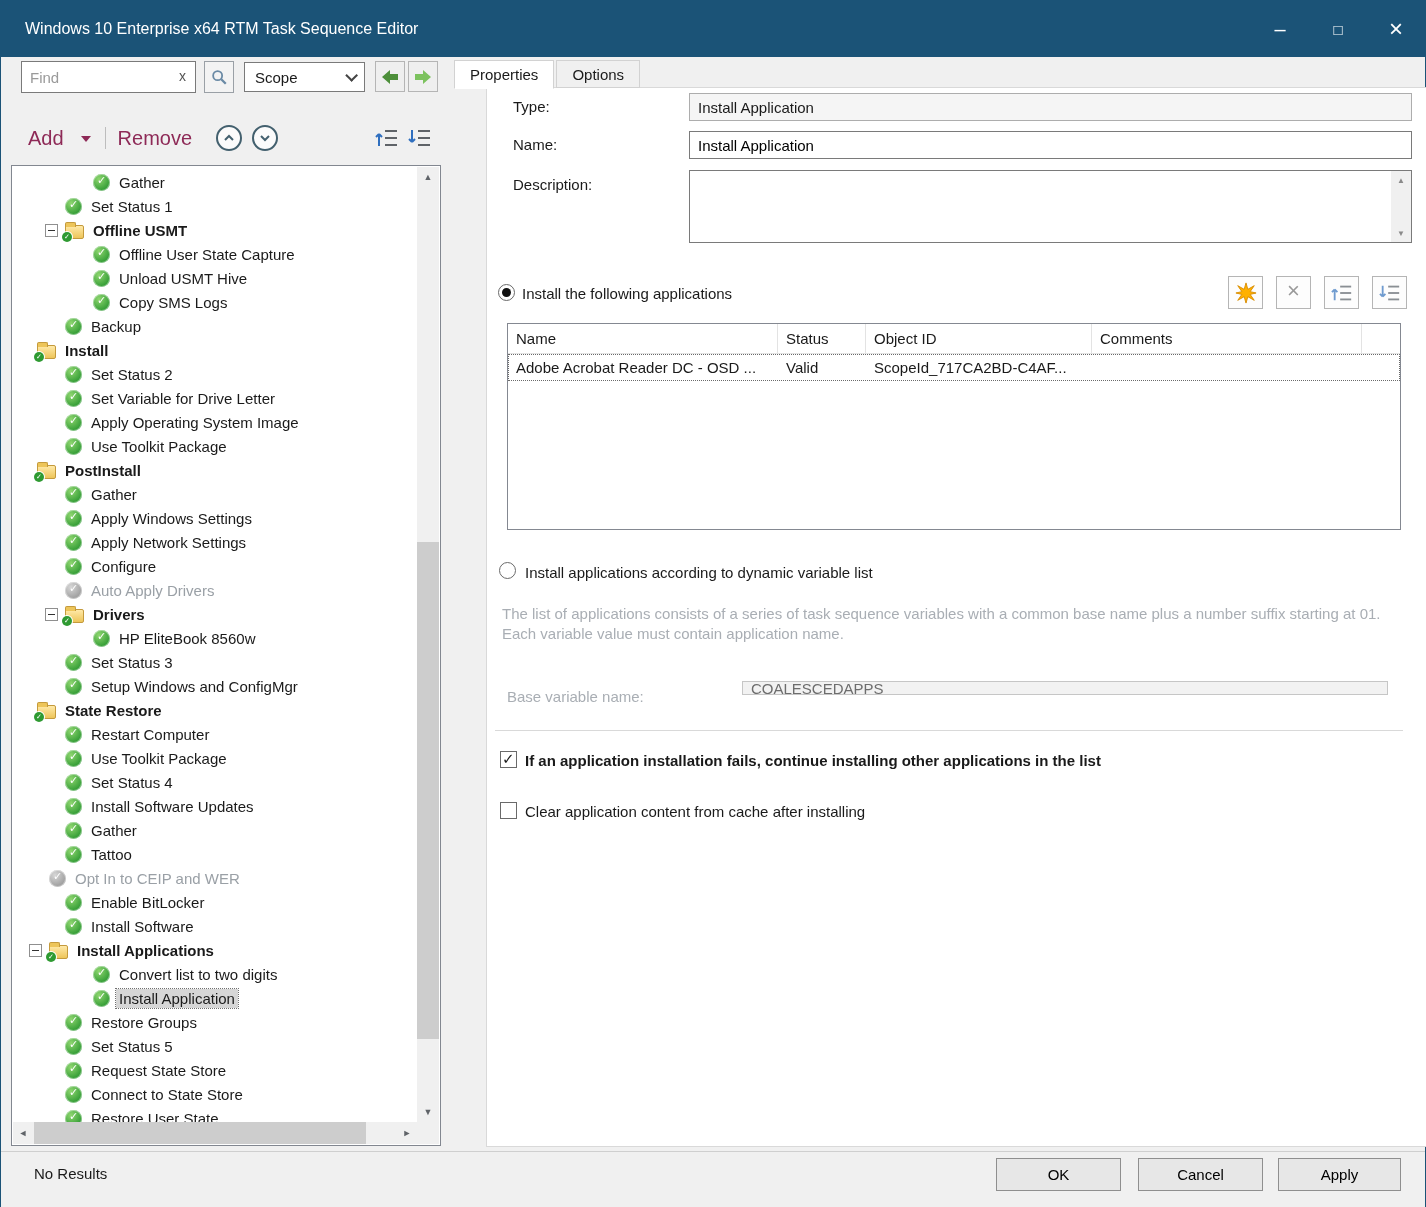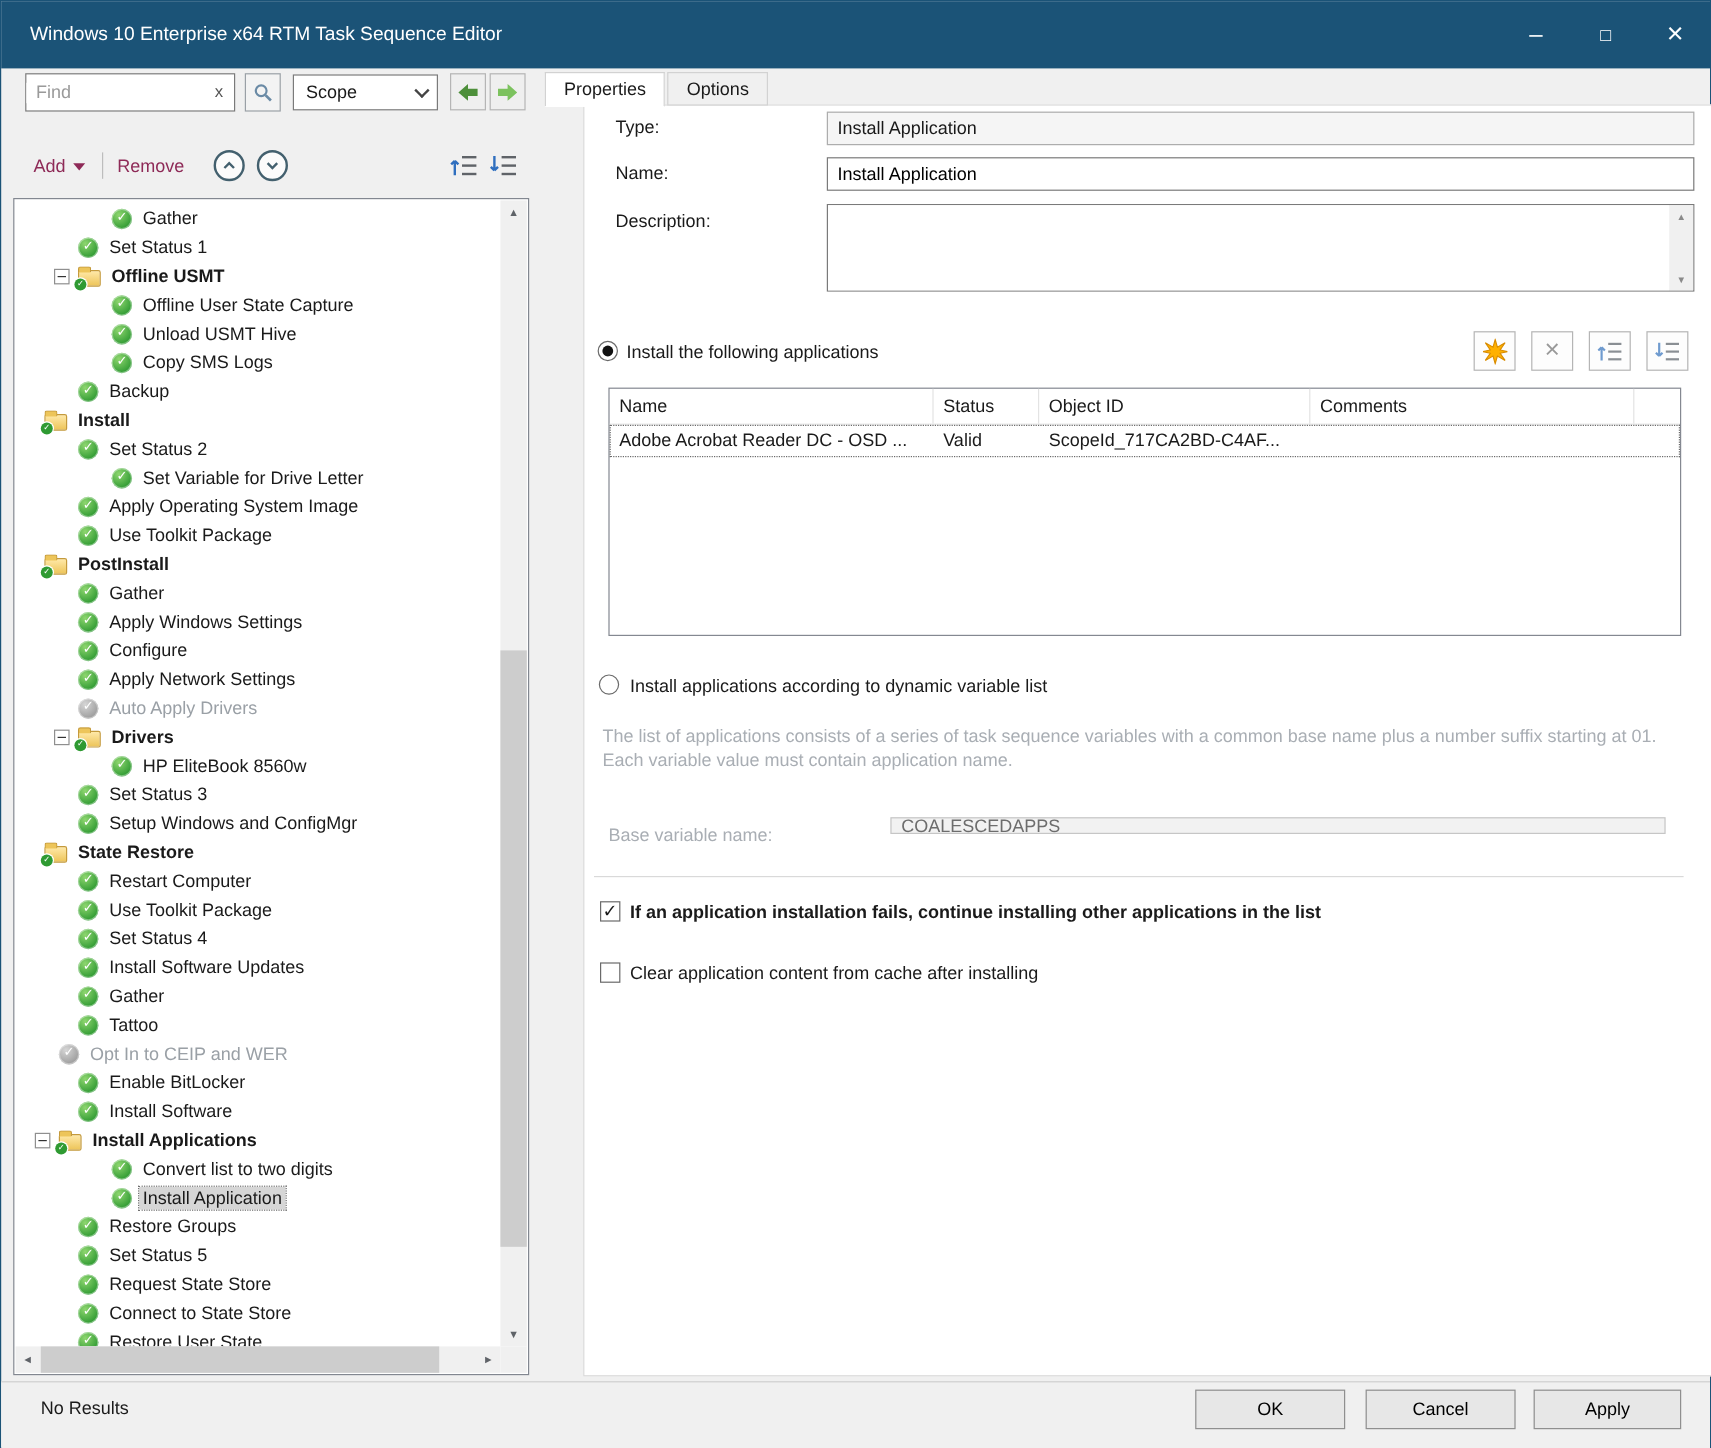--- a/index.html
+++ b/index.html
@@ -31,22 +31,22 @@
   .scope-select { position:absolute; left:243px; top:61px; width:121px; height:30px; background:#fff;
                   border:1px solid #7a7a7a; display:flex; align-items:center; padding:0 10px; }
   .scope-select .chev { margin-left:auto; width:9px; height:9px; border-right:2px solid #444;
                         border-bottom:2px solid #444; transform:rotate(45deg) translateY(-3px); }
 
   .nav-btn { position:absolute; top:60px; width:30px; height:31px; background:#efefef;
              border:1px solid #b5b5b5; display:flex; align-items:center; justify-content:center; }
   .nav-btn.back { left:374px; } .nav-btn.fwd { left:407px; }
 
   .add-row { position:absolute; left:0; top:120px; width:440px; height:34px; display:flex; align-items:center; }
-  .text-btn { display:flex; align-items:center; gap:6px; border:none; background:transparent;
-              color:var(--accent-text, #8e2a57); font:inherit; font-size:15px; cursor:default; }
+  .text-btn { display:flex; align-items:center; gap:17px; border:none; background:transparent;
+              color:var(--accent-text, #8e2a57); font:inherit; font-size:20px; cursor:default; }
   .text-btn.add { margin-left:27px; }
   .caret { width:0; height:0; border-left:5px solid transparent; border-right:5px solid transparent;
            border-top:6px solid var(--accent-text, #8e2a57); margin-top:2px; }
   .vsep { width:1px; height:22px; background:#bdbdbd; margin:0 12px 0 14px; }
   .circle-btn { width:26px; height:26px; border-radius:50%; border:2px solid #43606e; background:#fbfbfb;
                 display:flex; align-items:center; justify-content:center; margin-left:10px; }
   .circle-btn.first { margin-left:24px; }
   .flat-btn { width:27px; height:27px; border:none; background:transparent; display:flex;
               align-items:center; justify-content:center; }
   .flat-btn.ea { margin-left:auto; } .flat-btn.ca { margin-right:8px; margin-left:6px; }
@@ -265,21 +265,21 @@
           <span class="tree-label">Backup</span>
         </div>
         <div class="tree-row bold" style="padding-left: 24px;">
           <span class="node-icon folder-icon"></span>
           <span class="tree-label">Install</span>
         </div>
         <div class="tree-row" style="padding-left: 52px;">
           <span class="node-icon check-icon"></span>
           <span class="tree-label">Set Status 2</span>
         </div>
-        <div class="tree-row" style="padding-left: 80px;">
+        <div class="tree-row" style="padding-left: 52px;">
           <span class="node-icon check-icon"></span>
           <span class="tree-label">Set Variable for Drive Letter</span>
         </div>
         <div class="tree-row" style="padding-left: 52px;">
           <span class="node-icon check-icon"></span>
           <span class="tree-label">Apply Operating System Image</span>
         </div>
         <div class="tree-row" style="padding-left: 52px;">
           <span class="node-icon check-icon"></span>
           <span class="tree-label">Use Toolkit Package</span>
@@ -291,25 +291,25 @@
         <div class="tree-row" style="padding-left: 52px;">
           <span class="node-icon check-icon"></span>
           <span class="tree-label">Gather</span>
         </div>
         <div class="tree-row" style="padding-left: 52px;">
           <span class="node-icon check-icon"></span>
           <span class="tree-label">Apply Windows Settings</span>
         </div>
         <div class="tree-row" style="padding-left: 52px;">
           <span class="node-icon check-icon"></span>
+          <span class="tree-label">Apply Network Settings</span>
+        </div>
+        <div class="tree-row" style="padding-left: 52px;">
+          <span class="node-icon check-icon"></span>
           <span class="tree-label">Configure</span>
-        </div>
-        <div class="tree-row" style="padding-left: 52px;">
-          <span class="node-icon check-icon"></span>
-          <span class="tree-label">Apply Network Settings</span>
         </div>
         <div class="tree-row disabled" style="padding-left: 52px;">
           <span class="node-icon check-icon"></span>
           <span class="tree-label">Auto Apply Drivers</span>
         </div>
         <div class="tree-row bold" style="padding-left: 32px;">
           <span class="expander"></span>
           <span class="node-icon folder-icon"></span>
           <span class="tree-label">Drivers</span>
         </div>

